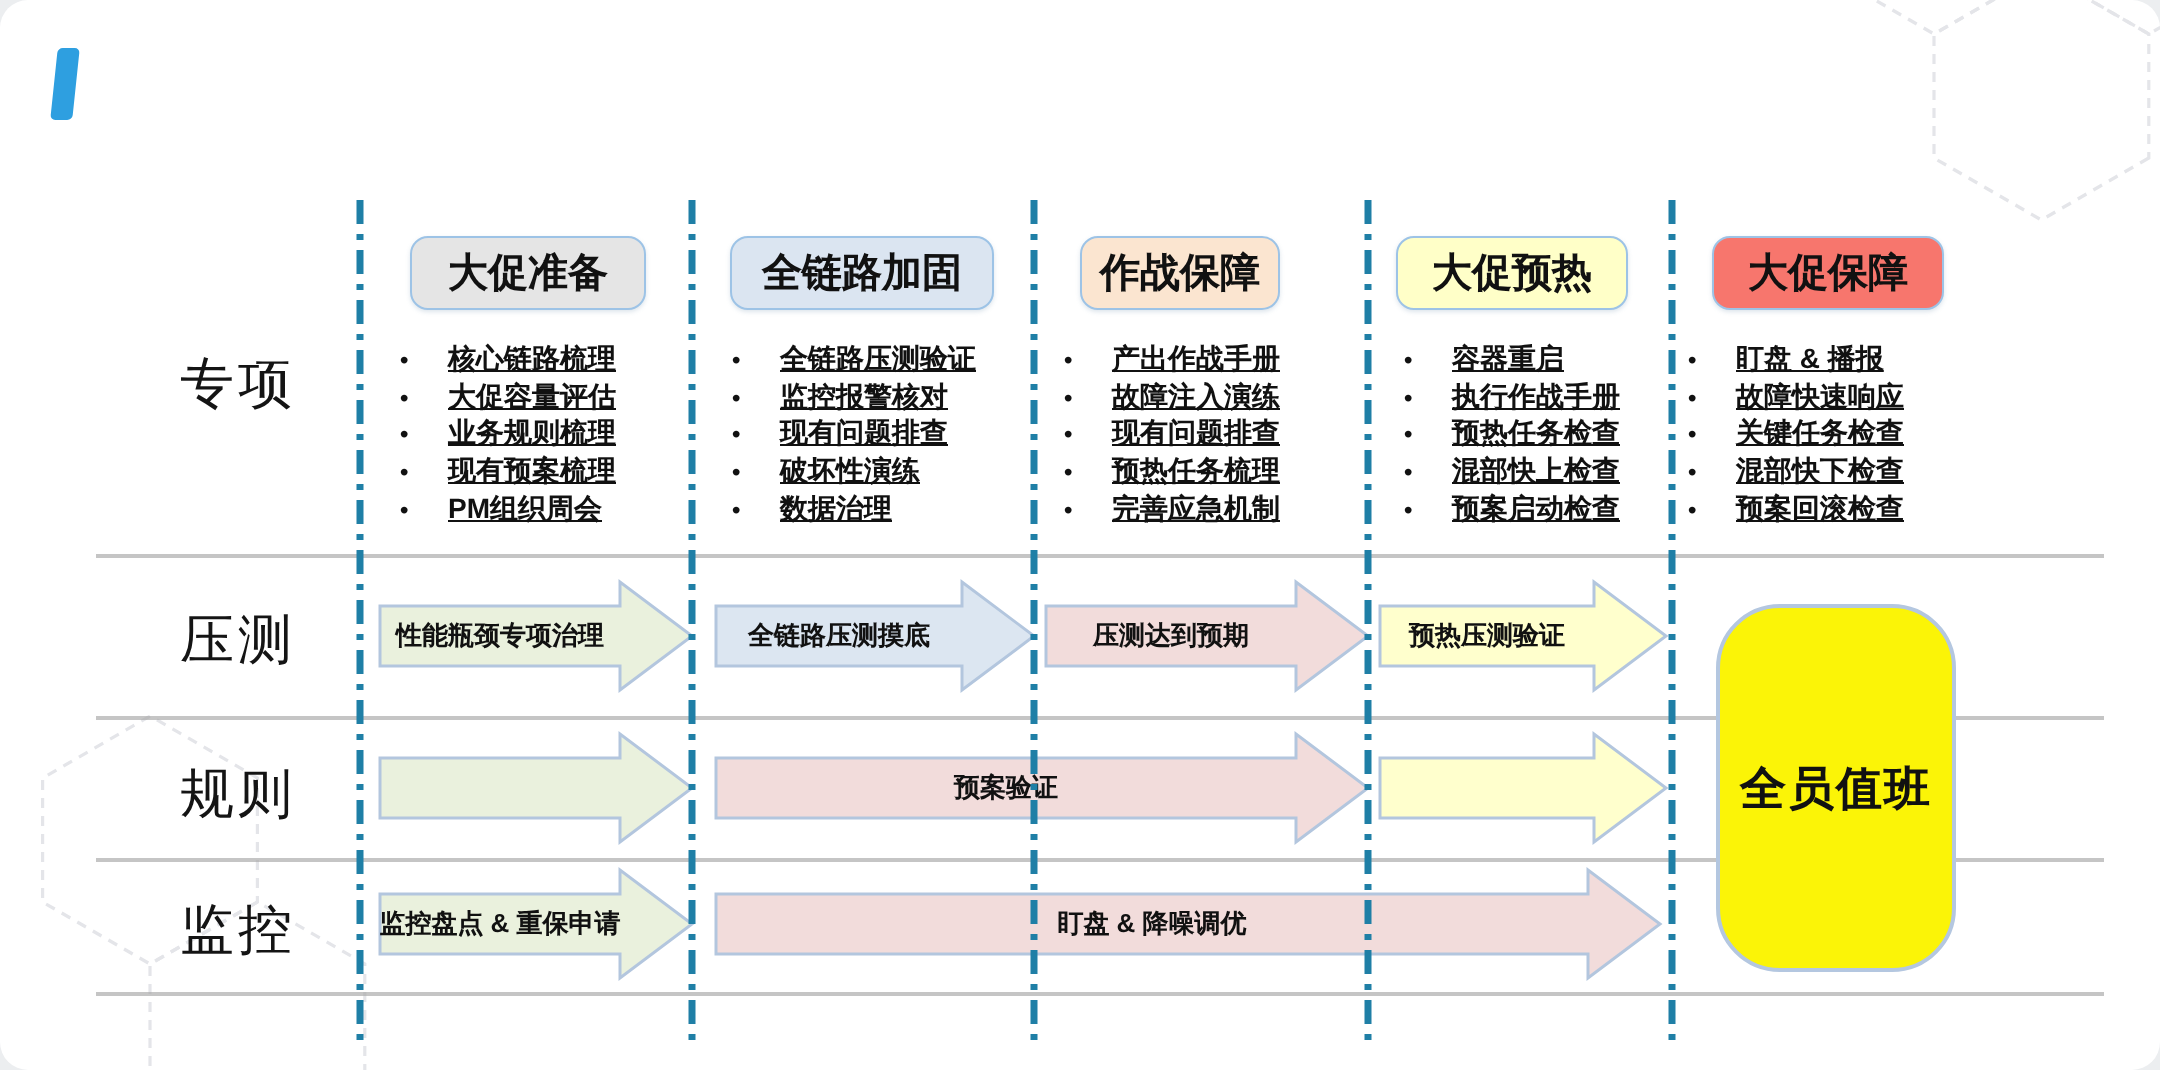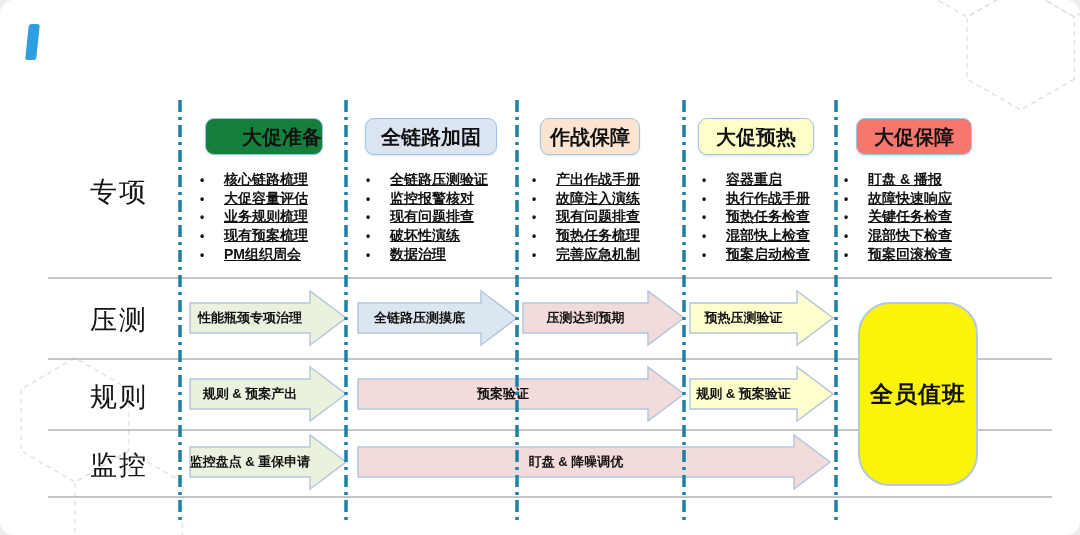--- a/index.html
+++ b/index.html
@@ -64,21 +64,21 @@
 
   <div class="title-row">
     <div class="accent" id="accent" style="background: rgb(46, 159, 224);"></div>
   </div>
 
   <div class="hline" style="top: 277px; background: rgb(166, 166, 166);"></div>
   <div class="hline" style="top: 358px; background: rgb(166, 166, 166);"></div>
   <div class="hline" style="top: 429px; background: rgb(166, 166, 166);"></div>
   <div class="hline" style="top: 496px; background: rgb(166, 166, 166);"></div>
 
-  <div class="col-header" style="left: 205px; width: 118px; background: #15803d; border-color: rgb(157, 195, 230); text-align: right;">大促准备</div>
+  <div class="col-header" style="left: 205px; width: 118px; background: #e5e5e5; border-color: rgb(157, 195, 230);">大促准备</div>
   <div class="col-header" style="left: 365px; width: 132px; background: rgb(219, 229, 241); border-color: rgb(157, 195, 230);">全链路加固</div>
   <div class="col-header" style="left: 540px; width: 100px; background: rgb(251, 229, 208); border-color: rgb(157, 195, 230);">作战保障</div>
   <div class="col-header" style="left: 698px; width: 116px; background: rgb(255, 255, 200); border-color: rgb(157, 195, 230);">大促预热</div>
   <div class="col-header" style="left: 856px; width: 116px; background: rgb(247, 118, 109); border-color: rgb(157, 195, 230);">大促保障</div>
 
   <div class="row-label" style="top:174px">专项</div>
   <div class="row-label" style="top:302px">压测</div>
   <div class="row-label" style="top:379px">规则</div>
   <div class="row-label" style="top:447px">监控</div>
 
@@ -217,33 +217,31 @@
       <div class="arrow" style="left: 690px; top: 291px; width: 143px; padding-left: 16px;">
         <svg width="143" height="54" viewBox="0 0 143 54">
           <polygon points="0,12 107,12 107,0 143,27 107,54 107,42 0,42" fill="#ffffcd"></polygon>
         </svg>
         <div class="arrow-label" style="width: 107px;">预热压测验证</div>
       </div>
       <div class="arrow" style="left: 190px; top: 367px; width: 156px;">
         <svg width="156" height="54" viewBox="0 0 156 54">
           <polygon points="0,12 120,12 120,0 156,27 120,54 120,42 0,42" fill="#eaf1dd"></polygon>
         </svg>
-        <div class="arrow-label" style="width: 120px;">规则 &amp; 预案产出</div>
       </div>
       <div class="arrow" style="left: 358px; top: 367px; width: 326px;">
         <svg width="326" height="54" viewBox="0 0 326 54">
           <polygon points="0,12 290,12 290,0 326,27 290,54 290,42 0,42" fill="#f2dcdb"></polygon>
         </svg>
         <div class="arrow-label" style="width: 290px;">预案验证</div>
       </div>
       <div class="arrow" style="left: 690px; top: 367px; width: 143px;">
         <svg width="143" height="54" viewBox="0 0 143 54">
           <polygon points="0,12 107,12 107,0 143,27 107,54 107,42 0,42" fill="#ffffcd"></polygon>
         </svg>
-        <div class="arrow-label" style="width: 107px;">规则 &amp; 预案验证</div>
       </div>
       <div class="arrow" style="left: 190px; top: 435px; width: 156px; padding-left: 44px;">
         <svg width="156" height="54" viewBox="0 0 156 54">
           <polygon points="0,12 120,12 120,0 156,27 120,54 120,42 0,42" fill="#eaf1dd"></polygon>
         </svg>
         <div class="arrow-label" style="width: 120px;">监控盘点 &amp; 重保申请</div>
       </div>
       <div class="arrow" style="left: 358px; top: 435px; width: 472px;">
         <svg width="472" height="54" viewBox="0 0 472 54">
           <polygon points="0,12 436,12 436,0 472,27 436,54 436,42 0,42" fill="#f2dcdb"></polygon>

